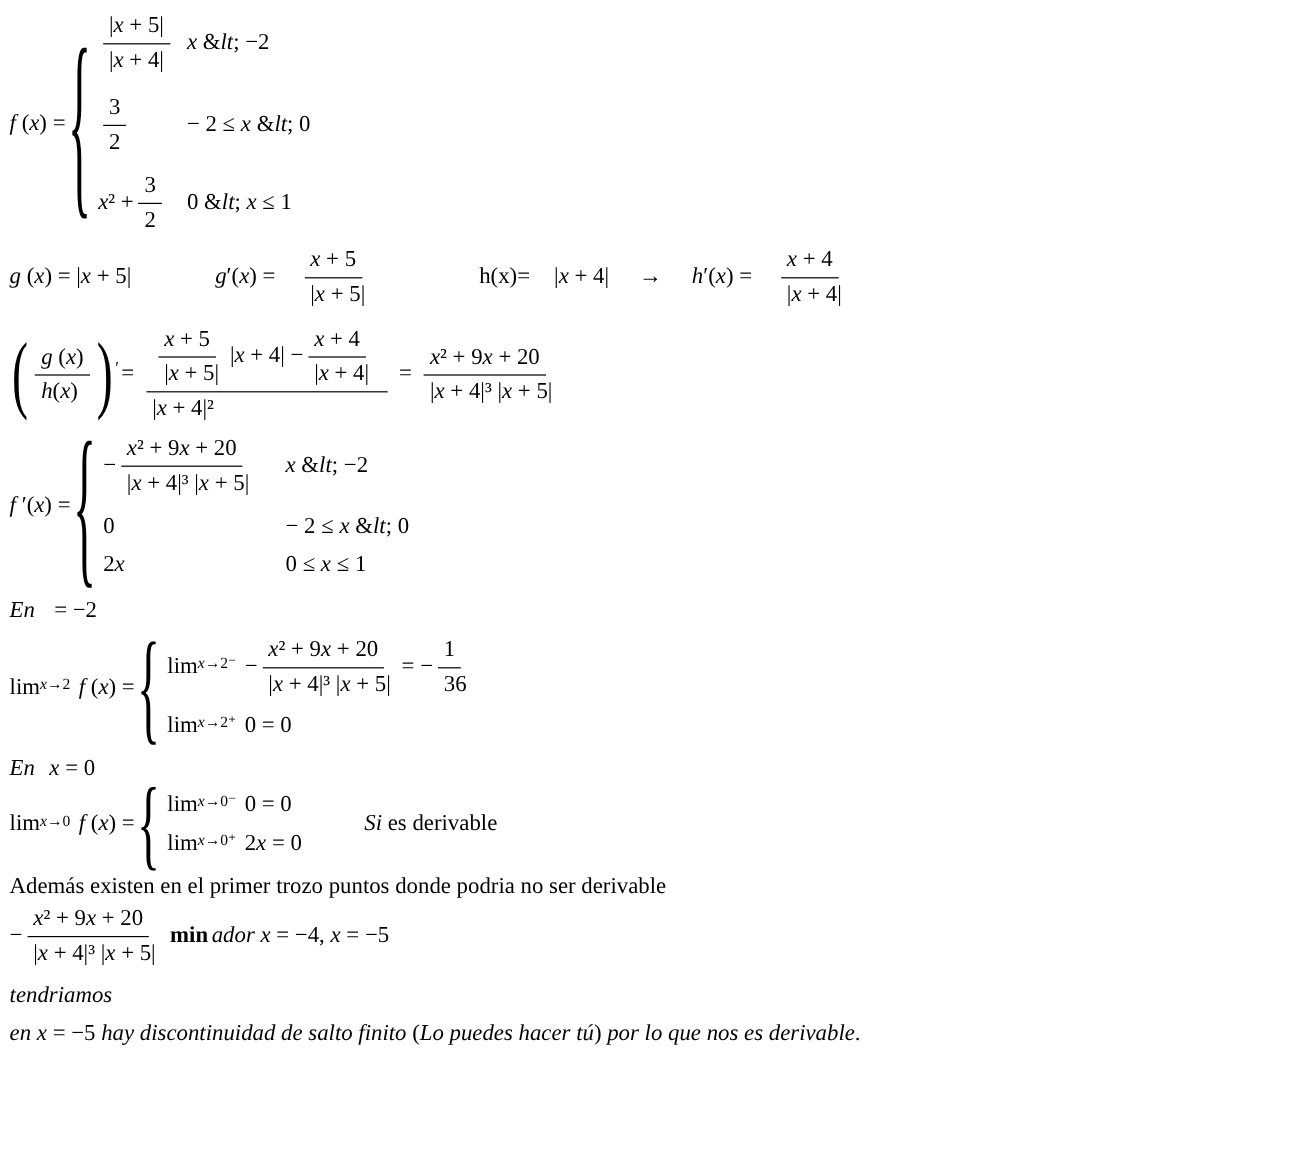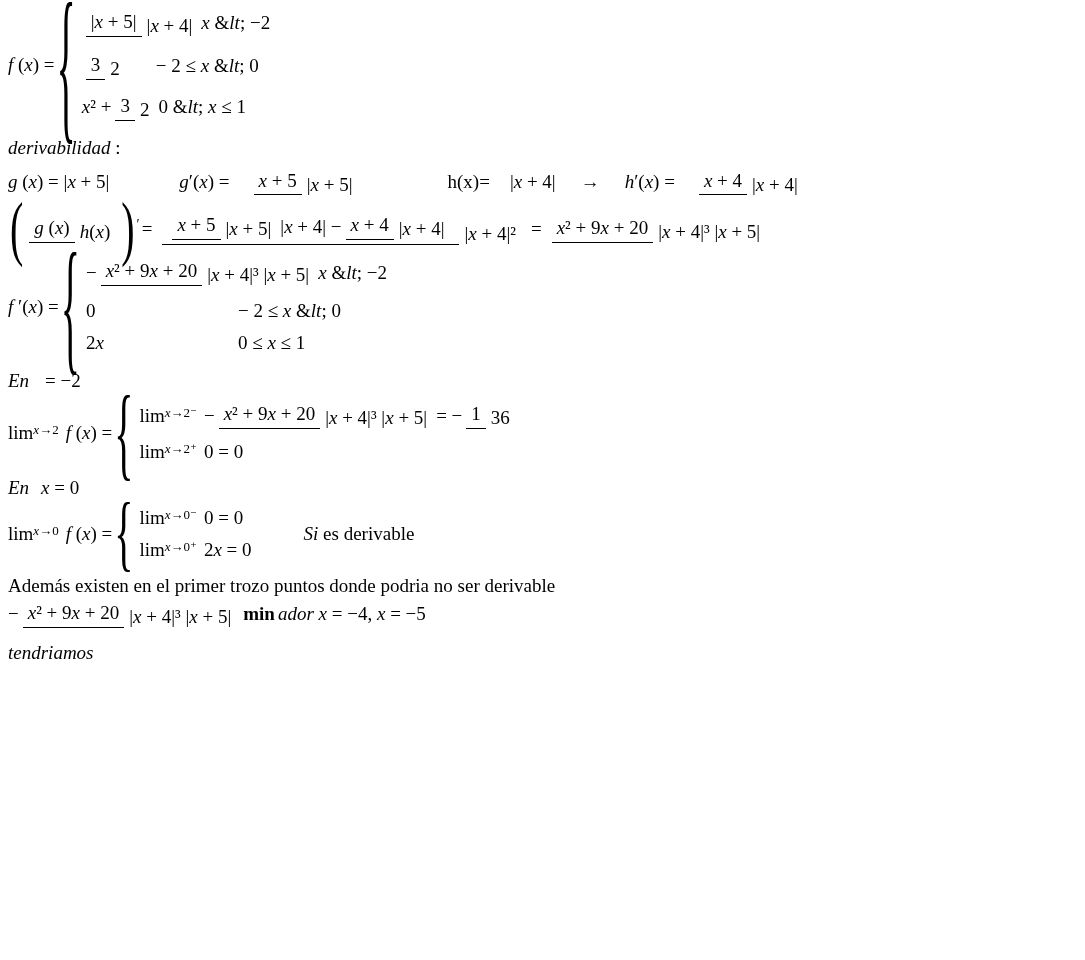--- a/index.html
+++ b/index.html
@@ -3,21 +3,21 @@
 <meta charset="utf-8">
 <style>
   html,body{margin:0;padding:0;background:#ffffff;width:1085px;height:960px;overflow:hidden;}
   body{color:#000;font-family:"Liberation Serif","DejaVu Serif",serif;font-size:19px;}
   .page{padding:6px 0 0 8px;width:1077px;}
   .row{display:flex;align-items:center;white-space:nowrap;}
   .blk{margin-top:0;}
   i{font-family:"Liberation Serif","DejaVu Serif",serif;}
   .rm{font-style:normal;}
   .bold{font-weight:bold;}
-  .frac{display:inline-flex;align-items:flex-end;vertical-align:middle;margin:0 4px;}
+  .frac{display:inline-flex;flex-direction:column;align-items:flex-start;vertical-align:middle;margin:0 4px;}
   .frac .num{border-bottom:1.4px solid #000;padding:1px 5px 3px;text-align:center;line-height:1.15;}
   .frac .den{padding:3px 5px 0;text-align:center;line-height:1.15;}
   .numrow{display:flex;align-items:center;border-bottom:1.4px solid #000;padding:0 6px 4px;}
   .brace,.paren{display:inline-block;font-style:normal;line-height:1;transform:scaleY(var(--sy,1));transform-origin:50% 50%;font-weight:400;margin:0 2px;}
   .lim{display:inline-flex;flex-direction:row;align-items:flex-start;line-height:1.05;margin-right:7px;}
   .limsub{font-size:13px;margin-top:0px;}
   .cases{display:flex;flex-direction:column;justify-content:center;margin-left:4px;}
   .crow{display:flex;align-items:center;}
   .expr{display:inline-flex;align-items:center;}
   .sp{display:inline-block;}
@@ -56,23 +56,20 @@
           <span class="frac">
             <span class="num mx">3</span>
             <span class="den mx">2</span>
           </span>
         </span>
         <span class="mx">0 &amp;<i>lt</i>; <i>x</i> ≤ 1</span>
       </div>
     </div>
   </div>
 
-  <div class="row" style="margin-top:16px;">
-    <span class="mx"><i>derivabilidad</i> :</span>
-  </div>
 
   <div class="row" style="margin-top:10px;gap:20px;">
     <span class="mx"><i>g</i> (<i>x</i>) = |<i>x</i> + 5|</span>
     <span class="sp" style="width:30px;"></span>
     <span class="mx"><i>g</i>′(<i>x</i>) =</span>
     <span class="frac">
       <span class="num mx"><i>x</i> + 5</span>
       <span class="den mx">|<i>x</i> + 5|</span>
     </span>
     <span class="sp" style="width:46px;"></span>
@@ -228,14 +225,17 @@
     </span>
     <span class="rm bold" style="margin:0 3px;text-align:center;">min</span>
     <span class="mx"><i>ador</i> <i>x</i> = −4, <i>x</i> = −5</span>
   </div>
 
   <div class="row" style="margin-top:14px;align-items:flex-end;">
     <span class="mx"><i>tendriamos</i></span>
     <span class="sp" style="width:6px;"></span>
   </div>
 
+  <div class="row" style="margin-top:10px;">
+    <span class="mx"><i>en</i> <i>x</i> = −5 <i>hay</i> <i>discontinuidad</i> <i>de</i> <i>salto</i> <i>finito</i> (<i>Lo</i> <i>puedes</i> <i>hacer</i> <i>tú</i>) <i>por</i> <i>lo</i> <i>que</i> <i>nos</i> <i>es</i> <i>derivable</i>.</span>
+  </div>
 
 </div>
 
 </body></html>

